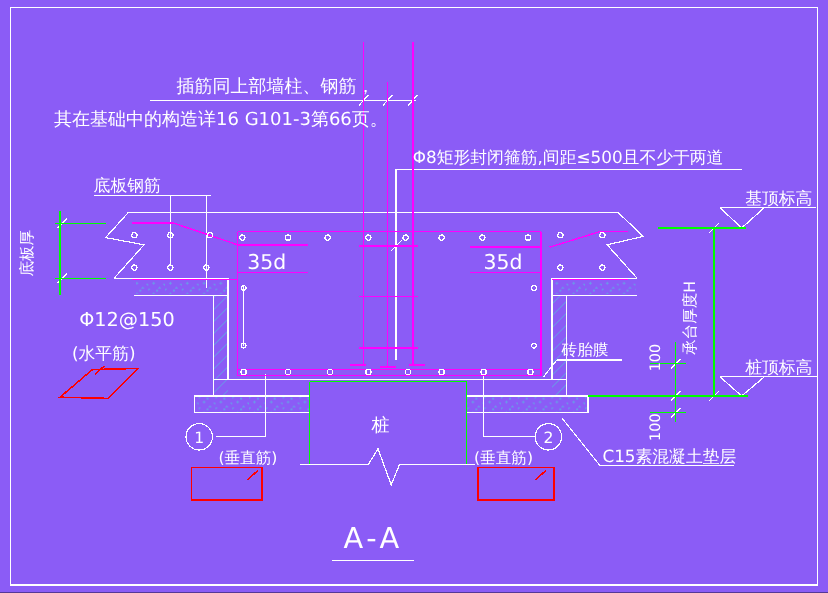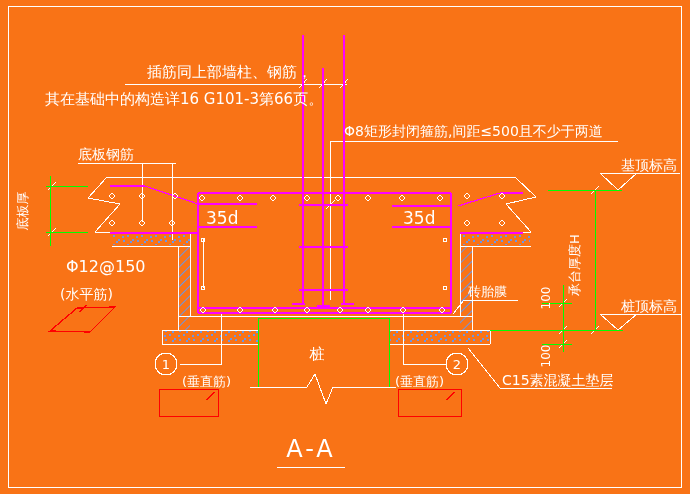--- a/index.html
+++ b/index.html
@@ -1,16 +1,16 @@
 <!DOCTYPE html>
 <html><head>
 <meta charset="utf-8">
 <style>
   html,body{margin:0;padding:0;background:#000;}
-  .canvas{position:relative;width:690px;height:494px;background:#f97316;overflow:hidden;
+  .canvas{position:relative;width:690px;height:494px;background:#8b5cf6;overflow:hidden;
           font-family:"DejaVu Sans","Liberation Sans",sans-serif;}
   svg text{fill:#ffffff;font-family:"DejaVu Sans","Liberation Sans",sans-serif;}
   .t14{font-size:14px;} .t15{font-size:15px;} .t13{font-size:13px;} .t12{font-size:12px;}
   .t16{font-size:16px;} .t17{font-size:17px;}
   .title{font-size:24px;letter-spacing:3px;}
 </style>
 </head>
 <body>
 
 <div class="canvas">

